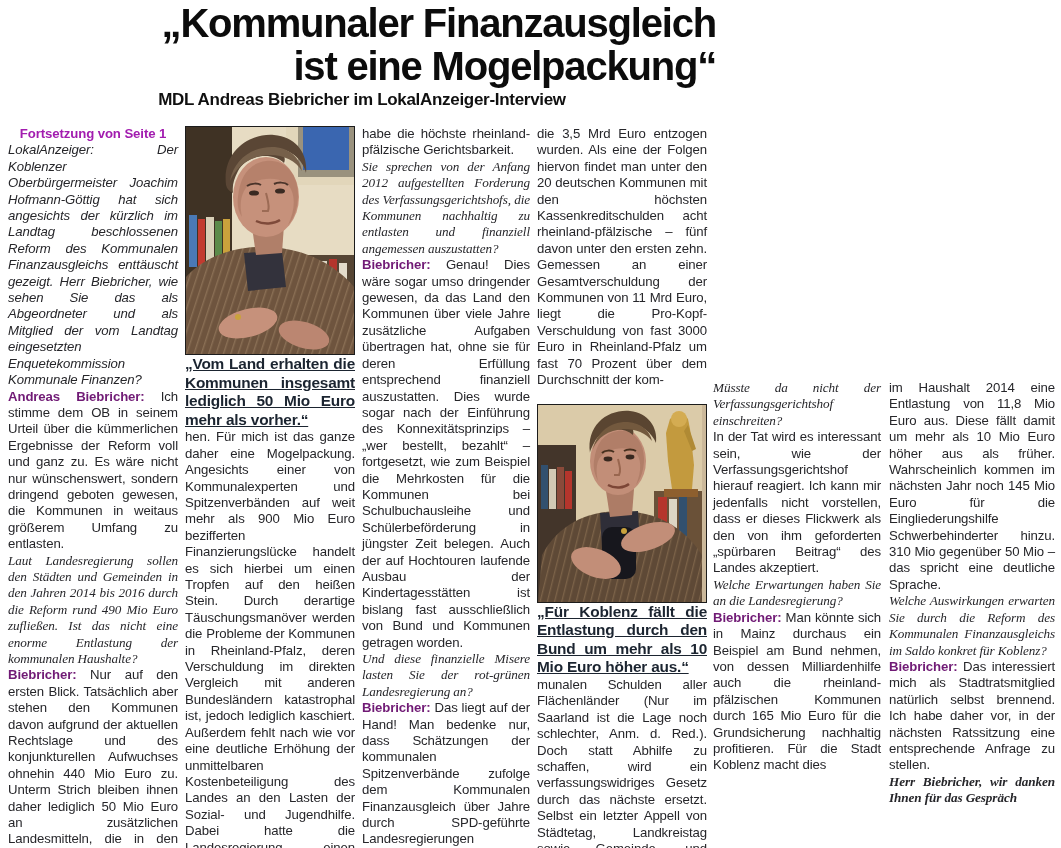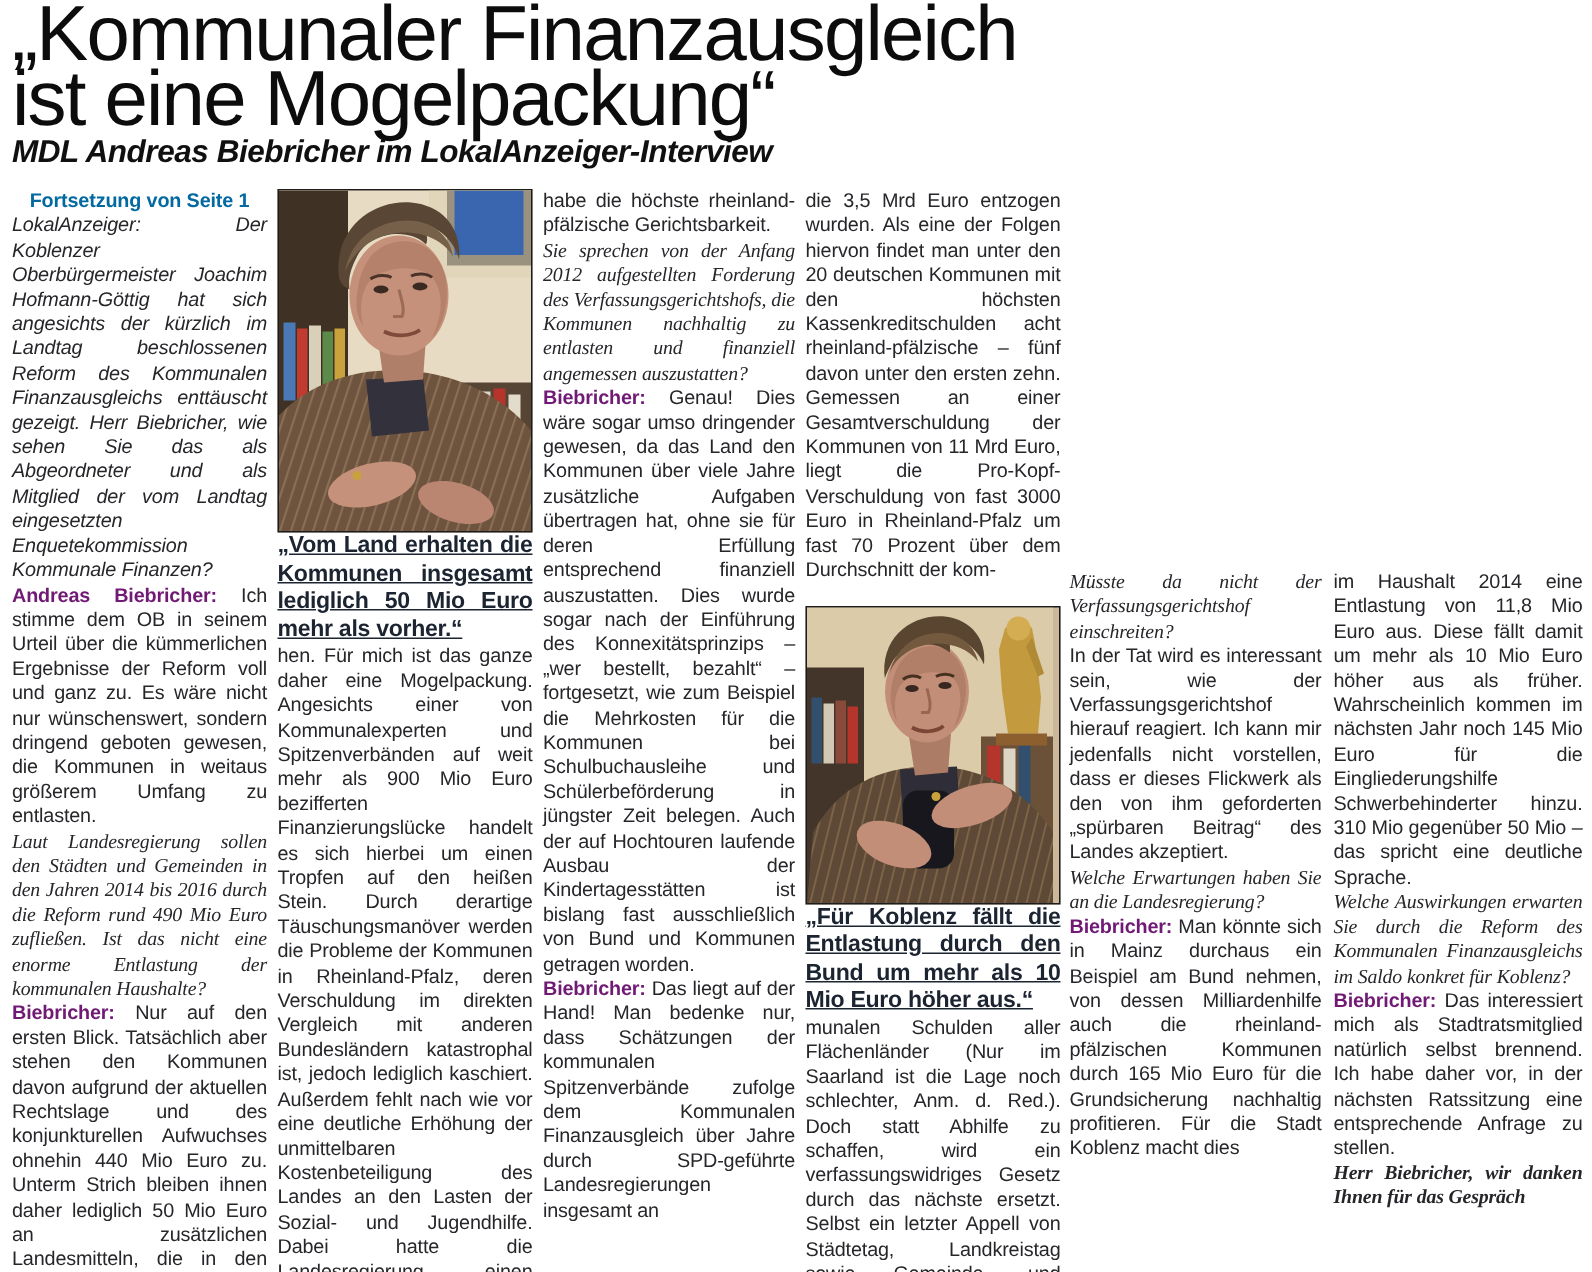--- a/index.html
+++ b/index.html
@@ -1,25 +1,25 @@
 <!DOCTYPE html>
 <html lang="de"><head>
 <meta charset="utf-8">
 <style>
   html,body{margin:0;padding:0;background:#ffffff;}
   .page{position:relative;width:1061px;height:848px;background:#ffffff;overflow:hidden;
         font-family:"Liberation Sans",sans-serif;color:#26262a;}
-  .headline{position:absolute;left:8px;top:2px;width:708px;text-align:left;
-            font-weight:normal;font-size:52px;line-height:43px;letter-spacing:-1.2px;color:#0c0c0c;}
-  .subhead{position:absolute;left:8px;top:90px;width:708px;
-           font-weight:bold;font-size:21px;letter-spacing:-0.3px;color:#101010;font-style:italic;}
+  .headline{position:absolute;left:8px;top:2px;width:708px;text-align:right;
+            font-weight:bold;font-size:40px;line-height:43px;letter-spacing:-1.2px;color:#0c0c0c;}
+  .subhead{position:absolute;left:8px;top:90px;width:708px;text-align:center;
+           font-weight:bold;font-size:17px;letter-spacing:-0.3px;color:#101010;}
   .col{position:absolute;font-size:13.2px;line-height:16.4px;text-align:justify;
        letter-spacing:-0.1px;color:#26262a;}
   .col p{margin:0;}
-  .kicker{font-weight:bold;text-align:center;color:#0369a1;}
+  .kicker{font-weight:bold;text-align:center;color:#a21caf;}
   .q{font-style:italic;}
   .mt{margin-top:15px;font-family:Liberation Serif, serif;}
   .mt-s{margin-top:12px;}
   b.pfx{font-weight:bold;color:#701a75;}
   .pq{font-weight:bold;font-size:15.4px;line-height:18.6px;letter-spacing:-0.2px;
       color:#1b2430;text-align:justify;text-decoration:underline;}
   .photo-frame{border:1px solid #1c1c1c;line-height:0;background:#cbb89a;}
   .closing{font-style:italic;font-weight:bold;}
 </style>
 </head>
@@ -91,20 +91,21 @@
       </svg>
     </div>
     <p class="pq mt-s">„Vom Land erhalten die Kommunen insgesamt lediglich 50 Mio Euro mehr als vorher.“</p>
     <p class="mt-s">hen. Für mich ist das ganze daher eine Mogelpackung. Angesichts einer von Kommunalexperten und Spitzenverbänden auf weit mehr als 900 Mio Euro bezifferten Finanzierungslücke handelt es sich hierbei um einen Tropfen auf den heißen Stein. Durch derartige Täuschungsmanöver werden die Probleme der Kommunen in Rheinland-Pfalz, deren Verschuldung im direkten Vergleich mit anderen Bundesländern katastrophal ist, jedoch lediglich kaschiert. Außerdem fehlt nach wie vor eine deutliche Erhöhung der unmittelbaren Kostenbeteiligung des Landes an den Lasten der Sozial- und Jugendhilfe. Dabei hatte die Landesregierung einen klaren Auftrag</p>
   </div>
 
   <div class="col" style="left:362px;top:126px;width:168px;">
     <p>habe die höchste rheinland-pfälzische Gerichtsbarkeit.</p>
     <p class="q mt">Sie sprechen von der Anfang 2012 aufgestellten Forderung des Verfassungsgerichtshofs, die Kommunen nachhaltig zu entlasten und finanziell angemessen auszustatten?</p>
     <p><b class="pfx">Biebricher:</b><span> Genau! Dies wäre sogar umso dringender gewesen, da das Land den Kommunen über viele Jahre zusätzliche Aufgaben übertragen hat, ohne sie für deren Erfüllung entsprechend finanziell auszustatten. Dies wurde sogar nach der Einführung des Konnexitätsprinzips – „wer bestellt, bezahlt“ – fortgesetzt, wie zum Beispiel die Mehrkosten für die Kommunen bei Schulbuchausleihe und Schülerbeförderung in jüngster Zeit belegen. Auch der auf Hochtouren laufende Ausbau der Kindertagesstätten ist bislang fast ausschließlich von Bund und Kommunen getragen worden.</span></p>
+    <p class="q mt">Und diese finanzielle Misere lasten Sie der rot-grünen Landesregierung an?</p>
     <p><b class="pfx">Biebricher:</b><span> Das liegt auf der Hand! Man bedenke nur, dass Schätzungen der kommunalen Spitzenverbände zufolge dem Kommunalen Finanzausgleich über Jahre durch SPD-geführte Landesregierungen insgesamt an</span></p>
   </div>
 
   <div class="col" style="left:537px;top:126px;width:170px;">
     <p>die 3,5 Mrd Euro entzogen wurden. Als eine der Folgen hiervon findet man unter den 20 deutschen Kommunen mit den höchsten Kassenkreditschulden acht rheinland-pfälzische – fünf davon unter den ersten zehn. Gemessen an einer Gesamtverschuldung der Kommunen von 11 Mrd Euro, liegt die Pro-Kopf-Verschuldung von fast 3000 Euro in Rheinland-Pfalz um fast 70 Prozent über dem Durchschnitt der kom-</p>
     <div class="photo-frame" style="margin-top:15px;">
       <svg width="164" height="197" viewBox="0 0 164 197">
         <defs>
           <pattern id="pin2" width="7" height="7" patternUnits="userSpaceOnUse" patternTransform="rotate(14)">
             <rect width="7" height="7" fill="#5e4936"></rect>

